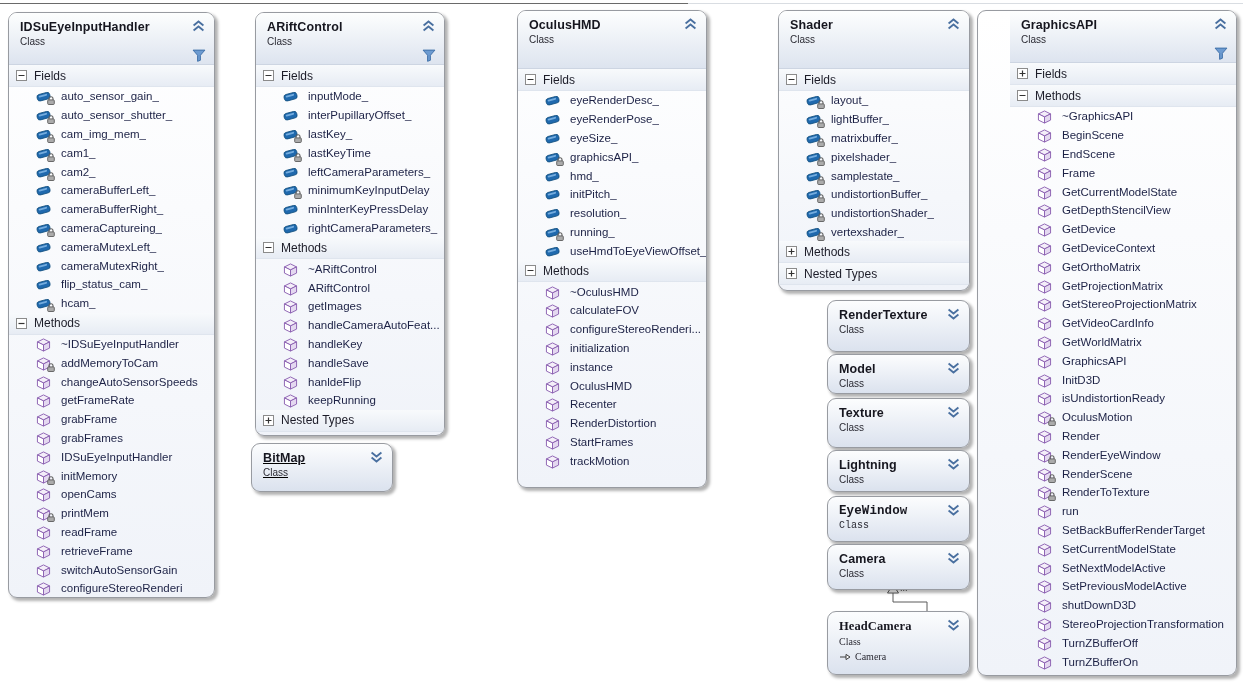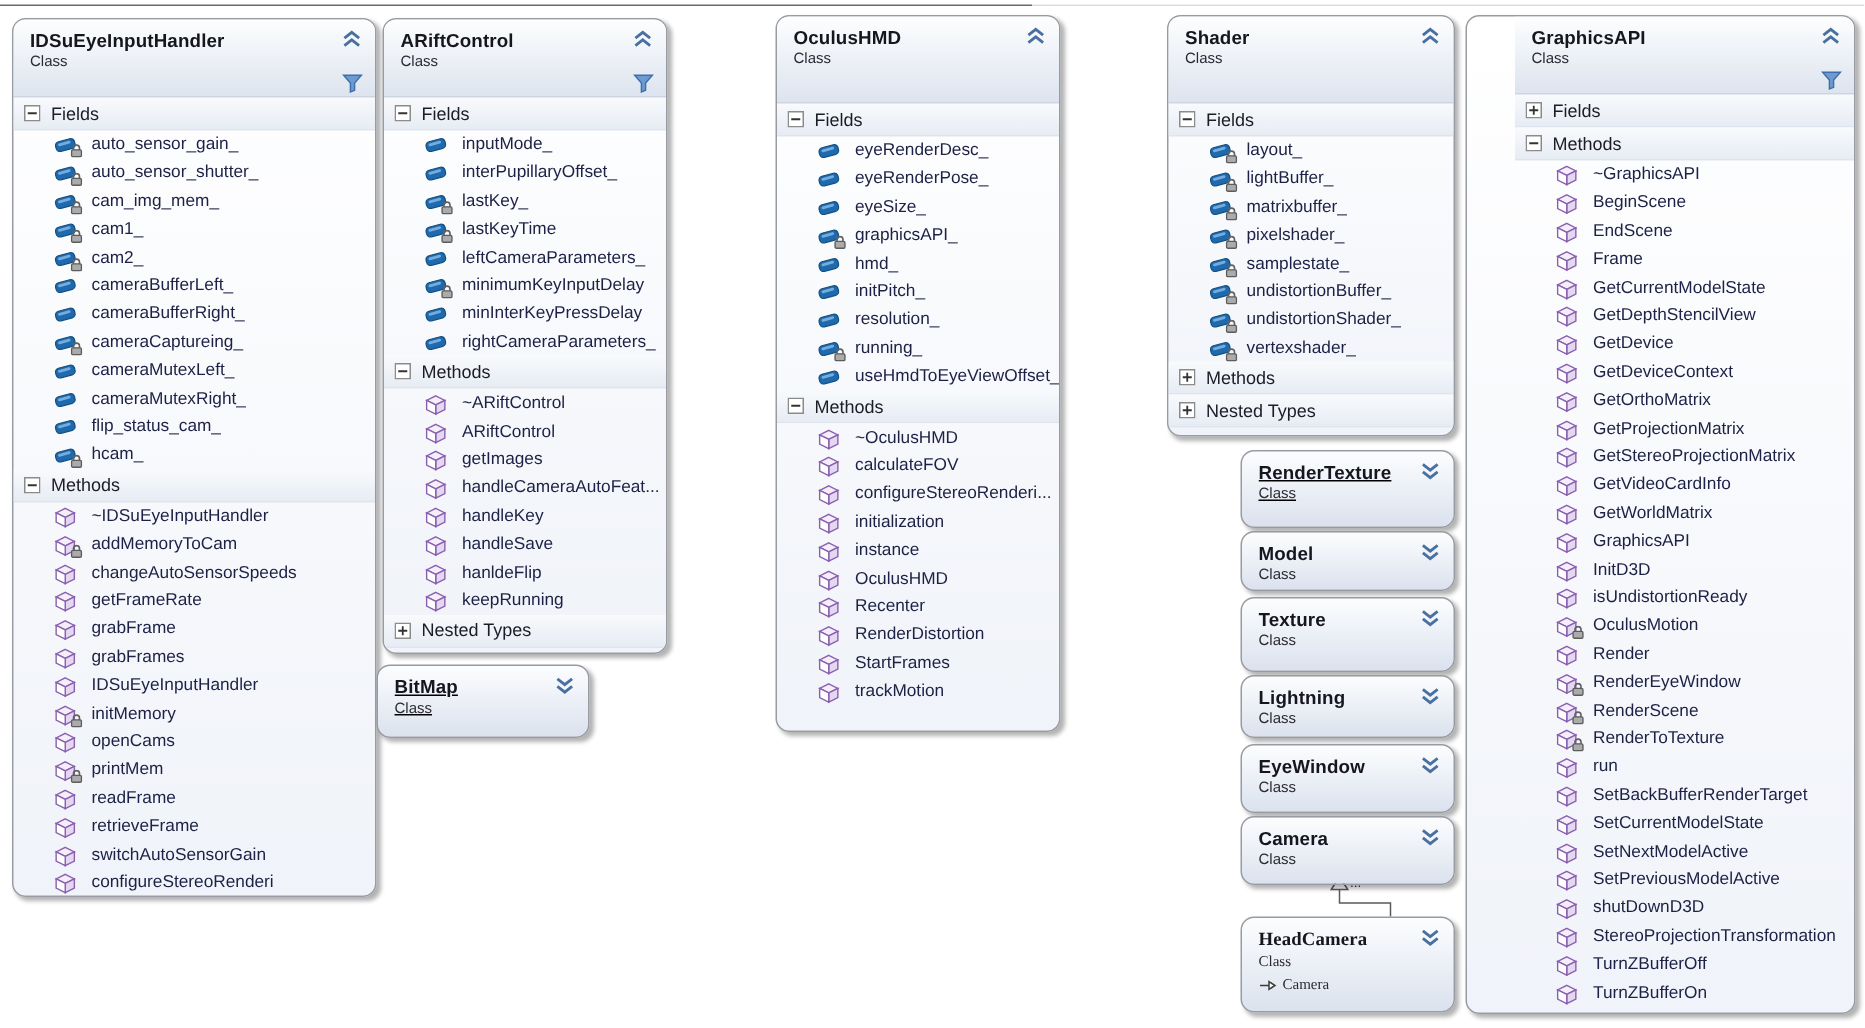--- a/index.html
+++ b/index.html
@@ -47,21 +47,21 @@
   <div class="topline dark"></div>
   <div class="topline light"></div>
 
   <svg class="overlay" width="1243" height="685">
     <g>
       <path d="M893 593 L893 602 L927 602 L927 611" fill="none" stroke="#5a5a5a" stroke-width="1"></path>
       <polygon points="887.5,593 898.5,593 893,584.5" fill="#ffffff" stroke="#5a5a5a" stroke-width="1"></polygon>
       <text x="900" y="591" font-size="9" fill="#3a3a3a">...</text>
     </g>
   </svg>
-<div class="class-box" style="left: 8px; top: 12px; width: 243px; height: 586px;">
+<div class="class-box" style="left: 8px; top: 12px; width: 207px; height: 586px;">
       <div class="box-header" style="height: 52px;">
         <div class="box-title">IDSuEyeInputHandler</div>
         <div class="box-kind">Class</div>
         <span class="hdr-chevron">
           <svg width="15" height="12" viewBox="0 0 13 11">
             <polyline points="2,5 6.5,1.4 11,5" fill="none" stroke="#4a70a0" stroke-width="1.7"></polyline>
             <polyline points="2,9.6 6.5,6 11,9.6" fill="none" stroke="#4a70a0" stroke-width="1.7"></polyline>
           </svg>
         </span>
         <span class="hdr-filter">
@@ -1030,21 +1030,21 @@
           <svg width="11" height="11" viewBox="0 0 11 11">
             <rect x="0.5" y="0.5" width="10" height="10" fill="#fff" stroke="#8b8b8b"></rect>
             <line x1="2.5" y1="5.5" x2="8.5" y2="5.5" stroke="#333" stroke-width="1.2"></line>
             <line x1="5.5" y1="2.5" x2="5.5" y2="8.5" stroke="#333" stroke-width="1.2"></line>
           </svg>
         </span>
         <span class="section-label">Nested Types</span>
       </div>
     </div>
     <div class="class-box collapsed" style="left: 827px; top: 300px; width: 143px; height: 52px;">
-      <div class="box-header" style="height: 100%; text-decoration: underline;">
+      <div class="box-header" style="height: 100%;">
         <div class="box-title">RenderTexture</div>
         <div class="box-kind">Class</div>
         <span class="hdr-chevron">
           <svg width="15" height="12" viewBox="0 0 13 11">
             <polyline points="2,1.4 6.5,5 11,1.4" fill="none" stroke="#4a70a0" stroke-width="1.7"></polyline>
             <polyline points="2,6 6.5,9.6 11,6" fill="none" stroke="#4a70a0" stroke-width="1.7"></polyline>
           </svg>
         </span>
       </div>
     </div>
@@ -1078,21 +1078,21 @@
         <div class="box-kind">Class</div>
         <span class="hdr-chevron">
           <svg width="15" height="12" viewBox="0 0 13 11">
             <polyline points="2,1.4 6.5,5 11,1.4" fill="none" stroke="#4a70a0" stroke-width="1.7"></polyline>
             <polyline points="2,6 6.5,9.6 11,6" fill="none" stroke="#4a70a0" stroke-width="1.7"></polyline>
           </svg>
         </span>
       </div>
     </div>
     <div class="class-box collapsed" style="left: 827px; top: 496px; width: 143px; height: 46px;">
-      <div class="box-header" style="height: 100%;">
+      <div class="box-header" style="height: 100%; font-family: Liberation Mono, monospace;">
         <div class="box-title">EyeWindow</div>
         <div class="box-kind">Class</div>
         <span class="hdr-chevron">
           <svg width="15" height="12" viewBox="0 0 13 11">
             <polyline points="2,1.4 6.5,5 11,1.4" fill="none" stroke="#4a70a0" stroke-width="1.7"></polyline>
             <polyline points="2,6 6.5,9.6 11,6" fill="none" stroke="#4a70a0" stroke-width="1.7"></polyline>
           </svg>
         </span>
       </div>
     </div>

